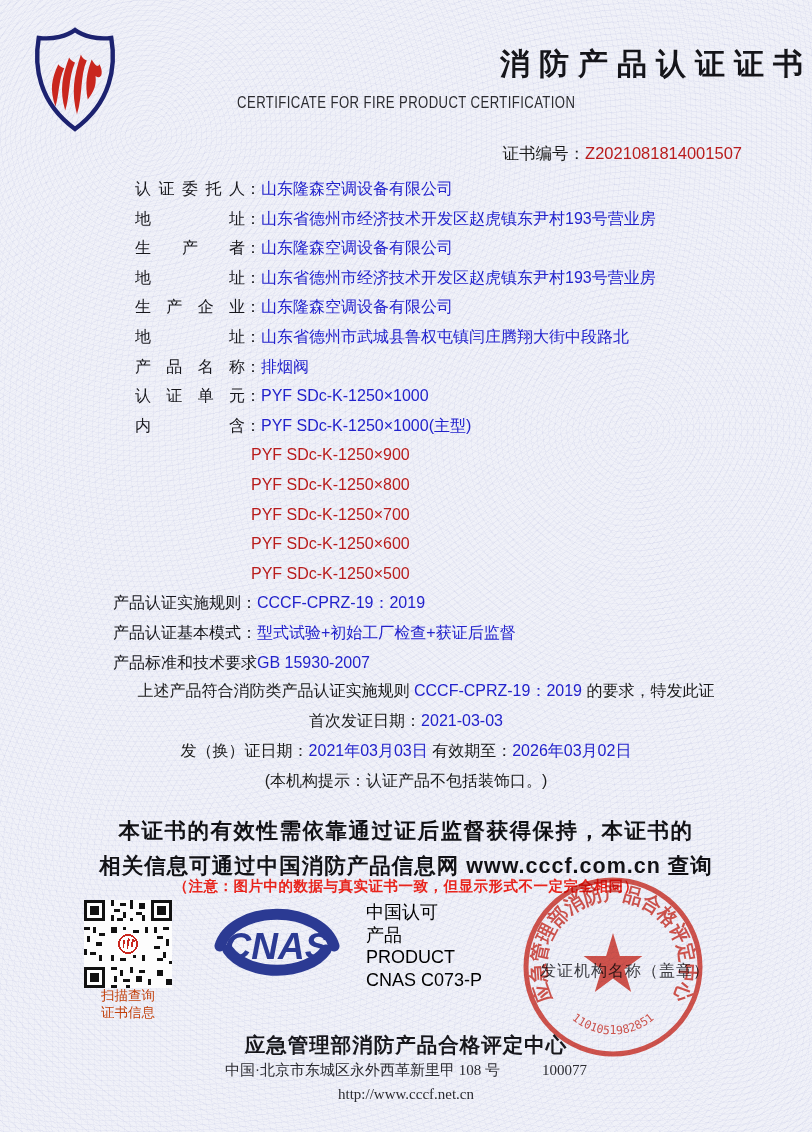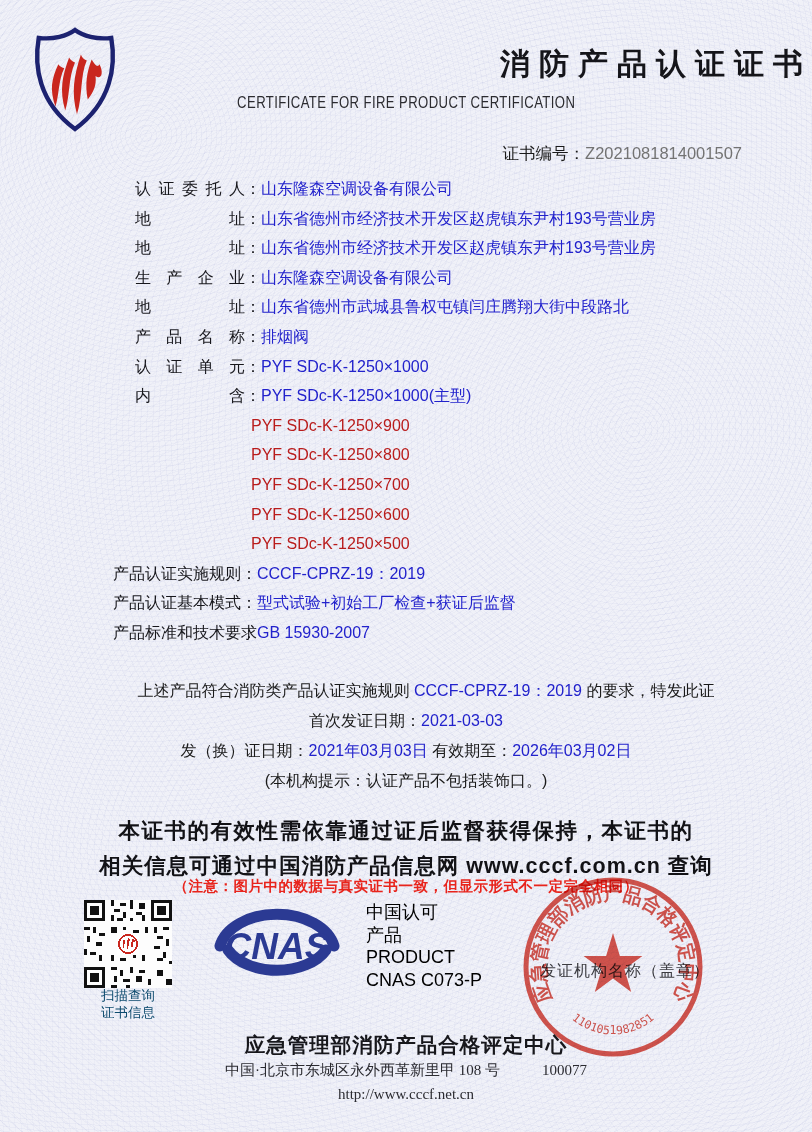--- a/index.html
+++ b/index.html
@@ -15,42 +15,42 @@
       repeating-radial-gradient(circle at 90% 92%, rgba(105,115,190,.04) 0 1px, transparent 1px 6px);
   }
   .abs{position:absolute;}
   
   .logo{left:26px;top:24px;width:98px;height:114px;}
   .title-cn{left:0;top:44px;width:100%;text-align:right;font-size:30px;font-weight:600;
     letter-spacing:9px;text-indent:9px;color:#15151a;}
   .title-en{left:0;top:94px;width:100%;text-align:center;color:#2b2b30;}
   .title-en span{display:inline-block;font-size:16px;letter-spacing:.5px;transform:scaleX(.82);}
   .certno{right:70px;top:143px;font-size:16.5px;}
-  .certno .num{color:#737373;text-align:center;}
+  .certno .num{color:#b91c1c;text-align:center;}
   
   .rows{left:135px;top:174px;width:610px;font-size:16px;}
   .row{height:29.6px;line-height:29.6px;white-space:nowrap;}
   .lbl{display:inline-block;width:110px;text-align:justify;text-align-last:justify;vertical-align:top;color:#17171c;}
   .lbl-wide{display:inline-block;width:128px;margin-left:-22px;text-align:justify;text-align-last:justify;vertical-align:top;color:#17171c;}
   .colon{color:#17171c;}
   .val{color:#2222cc;}
   .model{padding-left:116px;color:#b91c1c;}
   
   .cline{left:0;width:100%;text-align:center;font-size:16px;white-space:nowrap;}
   .stmt{top:681px;padding-left:20px;}
   .first-issue{top:711px;}
   .issue-valid{top:741px;}
   .org-note{top:771px;}
   
   .notice1{top:816px;font-size:21.5px;font-weight:bold;letter-spacing:1.5px;color:#121216;}
   .notice2{top:851px;font-size:21.5px;font-weight:bold;letter-spacing:1px;color:#121216;}
   .rednote{top:877px;font-size:14.5px;font-weight:bold;color:#e8241c;letter-spacing:.5px;}
   
   .qr{left:84px;top:900px;width:88px;height:88px;}
-  .qr-cap{left:78px;top:987px;width:100px;text-align:center;font-size:13.5px;line-height:17px;color:#0c4a6e;}
+  .qr-cap{left:78px;top:987px;width:100px;text-align:center;font-size:13.5px;line-height:17px;color:#c2410c;}
   .cnas-logo{left:212px;top:902px;width:130px;height:88px;}
   .cnas-text{left:366px;top:901px;font-size:18px;line-height:22.5px;color:#000000;}
   .cnas-text .cnl{font-family:"Liberation Serif","DejaVu Serif",serif;}
   .issuer{left:540px;top:961px;width:215px;font-size:16px;letter-spacing:1px;
     font-family:"Liberation Serif","DejaVu Serif",serif;color:#3b3b40;white-space:nowrap;}
   .seal{left:518px;top:872px;width:190px;height:190px;opacity:.9;mix-blend-mode:multiply;}
   
   .org-line{top:1031px;font-size:20.5px;font-weight:bold;letter-spacing:1px;
     font-family:"Liberation Serif","DejaVu Serif",serif;color:#17171c;}
   .addr-line{top:1061px;font-size:15px;font-family:"Liberation Serif","DejaVu Serif",serif;color:#2a2a30;}
@@ -69,20 +69,21 @@
     <path d="M67 35 C62 48 60 60 63 76 C69 68 72 62 71 52 C76 56 80 50 75 40 C73 44 70 40 67 35 Z"></path>
   </g>
 </svg>
 <div class="abs title-cn">消防产品认证证书</div>
 <div class="abs title-en"><span>CERTIFICATE FOR FIRE PRODUCT CERTIFICATION</span></div>
 <div class="abs certno"><span>证书编号：</span><span class="num">Z2021081814001507</span></div>
 
 <div class="abs rows">
   <div class="row"><span class="lbl">认证委托人</span><span class="colon">：</span><span class="val">山东隆森空调设备有限公司</span></div>
   <div class="row"><span class="lbl">地址</span><span class="colon">：</span><span class="val">山东省德州市经济技术开发区赵虎镇东尹村193号营业房</span></div>
+  <div class="row"><span class="lbl">生产者</span><span class="colon">：</span><span class="val">山东隆森空调设备有限公司</span></div>
   <div class="row"><span class="lbl">地址</span><span class="colon">：</span><span class="val">山东省德州市经济技术开发区赵虎镇东尹村193号营业房</span></div>
   <div class="row"><span class="lbl">生产企业</span><span class="colon">：</span><span class="val">山东隆森空调设备有限公司</span></div>
   <div class="row"><span class="lbl">地址</span><span class="colon">：</span><span class="val">山东省德州市武城县鲁权屯镇闫庄腾翔大街中段路北</span></div>
   <div class="row"><span class="lbl">产品名称</span><span class="colon">：</span><span class="val">排烟阀</span></div>
   <div class="row"><span class="lbl">认证单元</span><span class="colon">：</span><span class="val">PYF SDc-K-1250×1000</span></div>
   <div class="row"><span class="lbl">内含</span><span class="colon">：</span><span class="val">PYF SDc-K-1250×1000(主型)</span></div>
   <div class="row model">PYF SDc-K-1250×900</div>
   <div class="row model">PYF SDc-K-1250×800</div>
   <div class="row model">PYF SDc-K-1250×700</div>
   <div class="row model">PYF SDc-K-1250×600</div>

